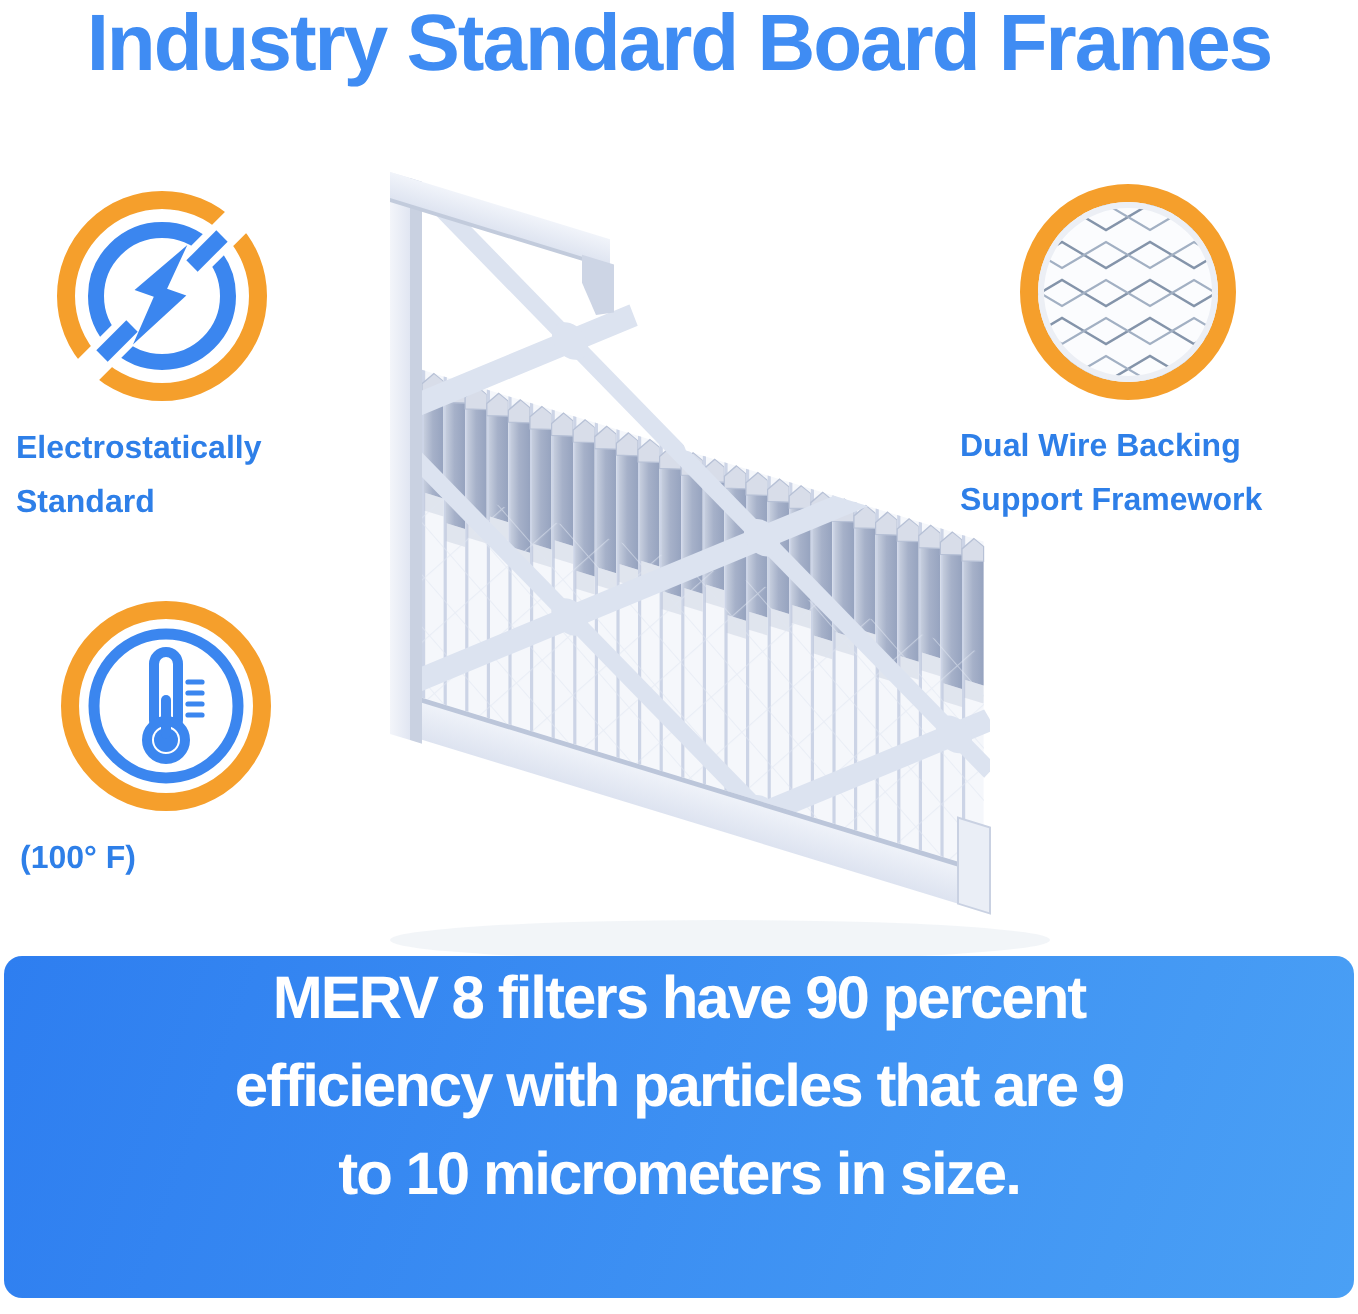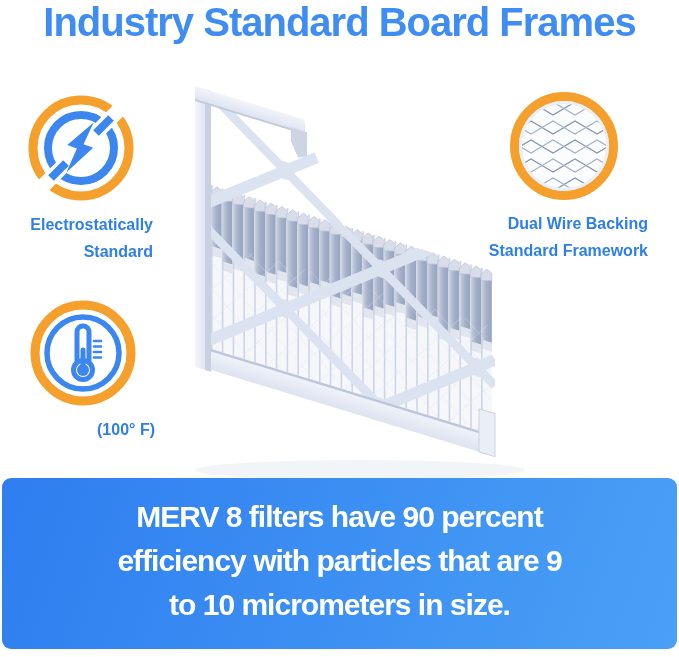--- a/index.html
+++ b/index.html
@@ -9,36 +9,36 @@
   }
   *{margin:0;padding:0;box-sizing:border-box;}
   html,body{width:679px;height:657px;background:#ffffff;overflow:hidden;
     font-family:"Liberation Sans", sans-serif;}
   .canvas{position:relative;width:679px;height:657px;background:#fff;}
   .page-title{
     position:absolute;top:0px;left:0;width:100%;text-align:center;
     font-size:40px;font-weight:700;letter-spacing:-1px;color:var(--title_blue);
     white-space:nowrap;
   }
-  .feature{position:absolute;text-align:right;}
+  .feature{position:absolute;text-align:left;}
   .feature .icon-wrap{display:block;margin:0 auto;}
   .feature .label{
     margin-top:8px;font-size:16px;font-weight:700;line-height:27px;
     color:var(--label_blue);white-space:nowrap;
   }
   .f-tl{left:8px;top:93px;width:145px;}
   .f-tr{left:480px;top:90px;width:168px;}
   .f-bl{left:10px;top:298px;width:145px;}
   .f-br{left:494px;top:289px;width:168px;}
   .hero{position:absolute;left:150px;top:58px;}
   .banner{
     position:absolute;left:2px;right:2px;top:478px;height:171px;
     border-radius:9px;
     background:linear-gradient(110deg,var(--banner_grad_start) 0%,var(--banner_grad_end) 100%);
-    text-align:center;padding-top:17px;
+    text-align:center;
   }
   .banner .line{
     font-size:30px;font-weight:700;letter-spacing:-1px;line-height:44px;
     color:var(--banner_text);white-space:nowrap;
   }
 </style>
 </head>
 <body>
 
 <div class="canvas">
@@ -261,21 +261,21 @@
       </defs>
       <circle r="49" fill="none" style="stroke:var(--ring_orange)" stroke-width="10"></circle>
       <circle r="45" fill="#fbfcfe"></circle>
       <g clip-path="url(#meshClip)">
         <rect x="-47" y="-47" width="94" height="94" fill="url(#wireMesh)"></rect>
         <circle r="44" fill="none" stroke="#eceff5" stroke-width="4"></circle>
       </g>
     </svg>
     <div class="label">
       <div>Dual Wire Backing</div>
-      <div>Standard Framework</div>
+      <div>Support Framework</div>
     </div>
   </div>
 
   <div class="feature f-bl">
     <svg class="icon-wrap" width="110" height="110" viewBox="-55 -55 110 110">
       <circle r="48" fill="none" style="stroke:var(--ring_orange)" stroke-width="9"></circle>
       <circle r="36" fill="none" style="stroke:var(--icon_blue)" stroke-width="5.5"></circle>
       <g style="stroke:var(--icon_blue)">
         <rect x="-6" y="-27" width="12" height="40" rx="6" fill="#ffffff" stroke-width="5"></rect>
         <circle cy="17" r="9.5" fill="#ffffff" stroke-width="5"></circle>

